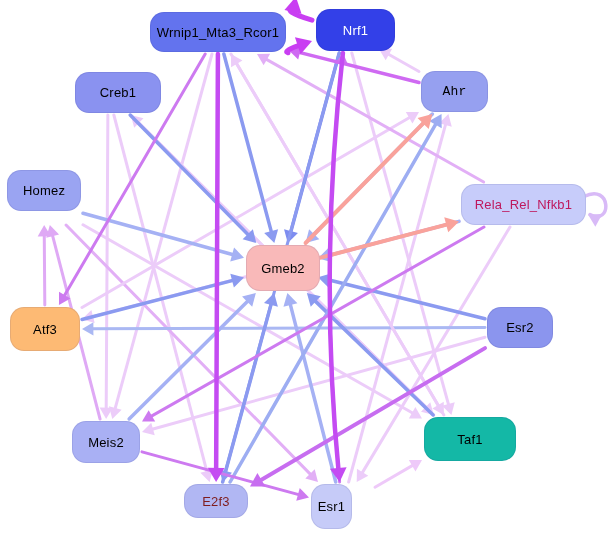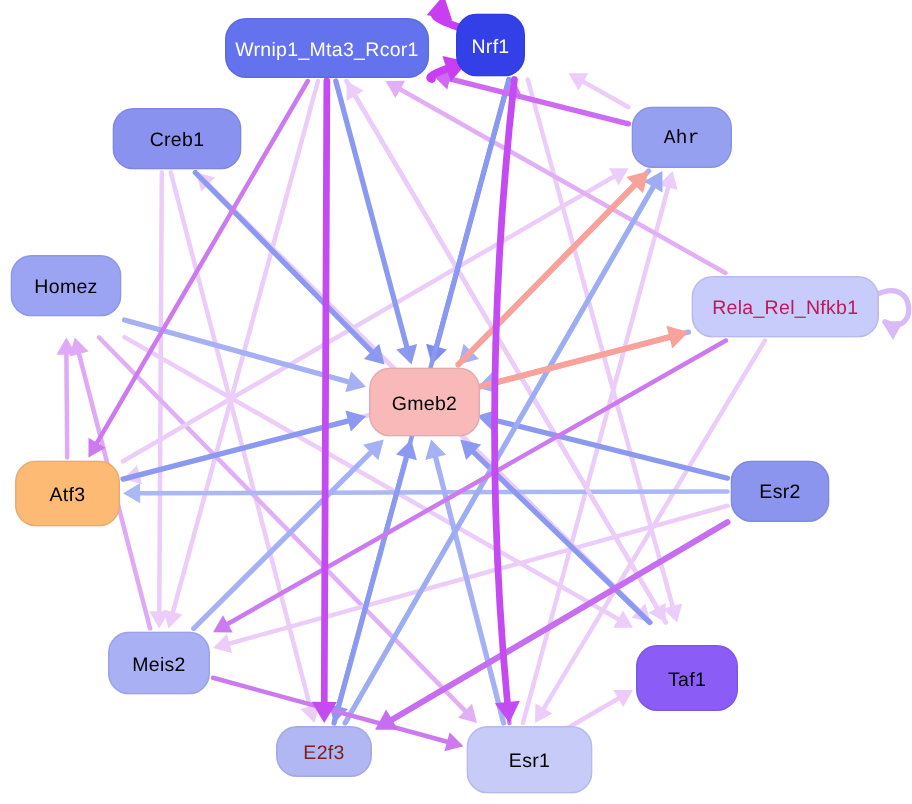--- a/index.html
+++ b/index.html
@@ -217,27 +217,27 @@
       <g>
         <path fill="none" stroke="#c93ef2" stroke-width="5" stroke-linecap="round" d="M 288 52.75790287271684 Q 282.06368689979473 50.99753986191544 303.4558931229268 43.91667905912901"></path>
         <polygon points="312,41.08856348985848 300.5879374408152,54.3461963157159 294.9317063022741,37.25798256156949" fill="#c93ef2"></polygon>
       </g>
       <g>
         <path fill="none" stroke="#c93ef2" stroke-width="5" stroke-linecap="round" d="M 312 20.065860768056943 Q 281.43631310020527 11.002460138084555 293.0089831141128 7.171884430729467"></path>
         <polygon points="284.4648762370396,9.999999999999996 295.8769387962244,-3.257632825857425 301.5331699347655,13.830580928288988" fill="#c93ef2"></polygon>
       </g>
     </svg>
   <div id="node-layer">
-      <div class="node" style="left: 150px; top: 12px; width: 136px; height: 40px; background: rgb(99, 115, 238); color: #ffffff;">Wrnip1_Mta3_Rcor1</div>
-      <div class="node" style="left: 304px; top: 9px; width: 46px; height: 42px; background: rgb(51, 64, 232); color: rgb(255, 255, 255);">Nrf1</div>
+      <div class="node" style="left: 150px; top: 12px; width: 136px; height: 40px; background: rgb(99, 115, 238); color: #000000;">Wrnip1_Mta3_Rcor1</div>
+      <div class="node" style="left: 316px; top: 9px; width: 79px; height: 42px; background: rgb(51, 64, 232); color: rgb(255, 255, 255);">Nrf1</div>
       <div class="node" style="left: 75px; top: 72px; width: 86px; height: 41px; background: rgb(138, 146, 240); color: rgb(0, 0, 0);">Creb1</div>
       <div class="node" style="left: 421px; top: 71px; width: 67px; height: 41px; background: rgb(150, 160, 240); color: rgb(0, 0, 0); font-family: Liberation Mono, monospace;">Ahr</div>
       <div class="node" style="left: 7px; top: 170px; width: 74px; height: 41px; background: rgb(154, 164, 242); color: rgb(0, 0, 0);">Homez</div>
       <div class="node" style="left: 461px; top: 184px; width: 125px; height: 41px; background: rgb(199, 204, 250); color: #be185d;">Rela_Rel_Nfkb1</div>
       <div class="node" style="left: 246px; top: 245px; width: 74px; height: 46px; background: rgb(249, 185, 185); color: rgb(0, 0, 0);">Gmeb2</div>
       <div class="node" style="left: 10px; top: 307px; width: 70px; height: 44px; background: #fdba74; color: rgb(0, 0, 0);">Atf3</div>
       <div class="node" style="left: 487px; top: 307px; width: 66px; height: 41px; background: rgb(139, 149, 238); color: rgb(0, 0, 0);">Esr2</div>
       <div class="node" style="left: 72px; top: 421px; width: 68px; height: 42px; background: rgb(169, 176, 244); color: rgb(0, 0, 0);">Meis2</div>
-      <div class="node" style="left: 424px; top: 430px; width: 68px; height: 44px; background: #8b5cf6; color: rgb(0, 0, 0);">Taf1</div>
+      <div class="node" style="left: 424px; top: 417px; width: 92px; height: 44px; background: #14b8a6; color: rgb(0, 0, 0);">Taf1</div>
       <div class="node" style="left: 184px; top: 484px; width: 64px; height: 34px; background: rgb(177, 183, 243); color: #7f1d1d; text-align: right;">E2f3</div>
-      <div class="node" style="left: 311px; top: 484px; width: 84px; height: 45px; background: rgb(198, 203, 248); color: rgb(0, 0, 0);">Esr1</div>
+      <div class="node" style="left: 311px; top: 484px; width: 41px; height: 45px; background: rgb(198, 203, 248); color: rgb(0, 0, 0);">Esr1</div>
     </div>
 </div>
 
 </body></html>

